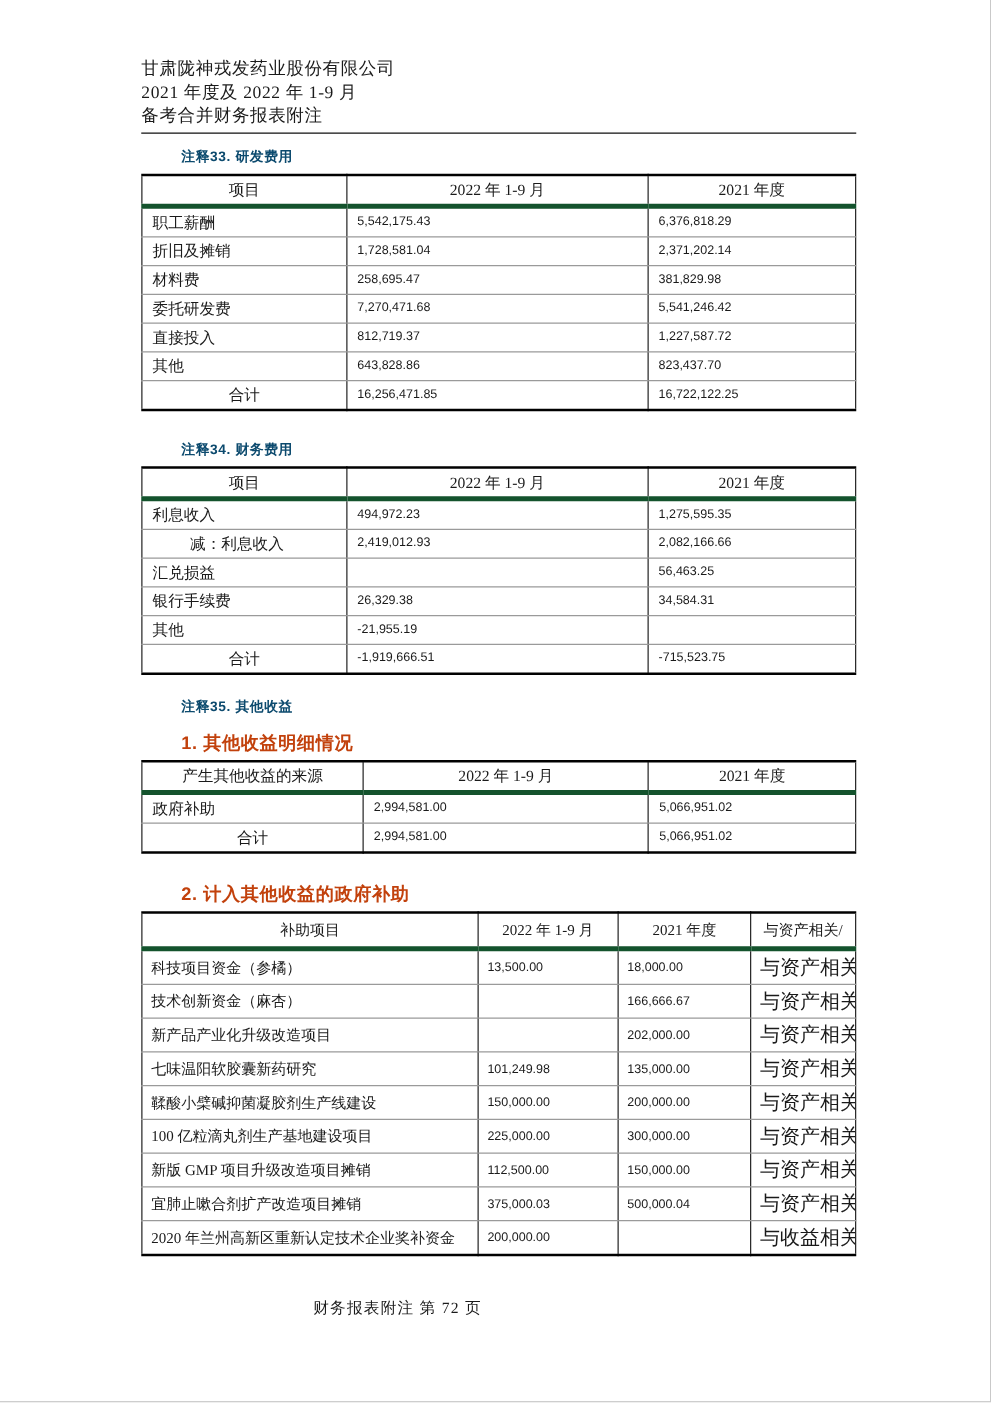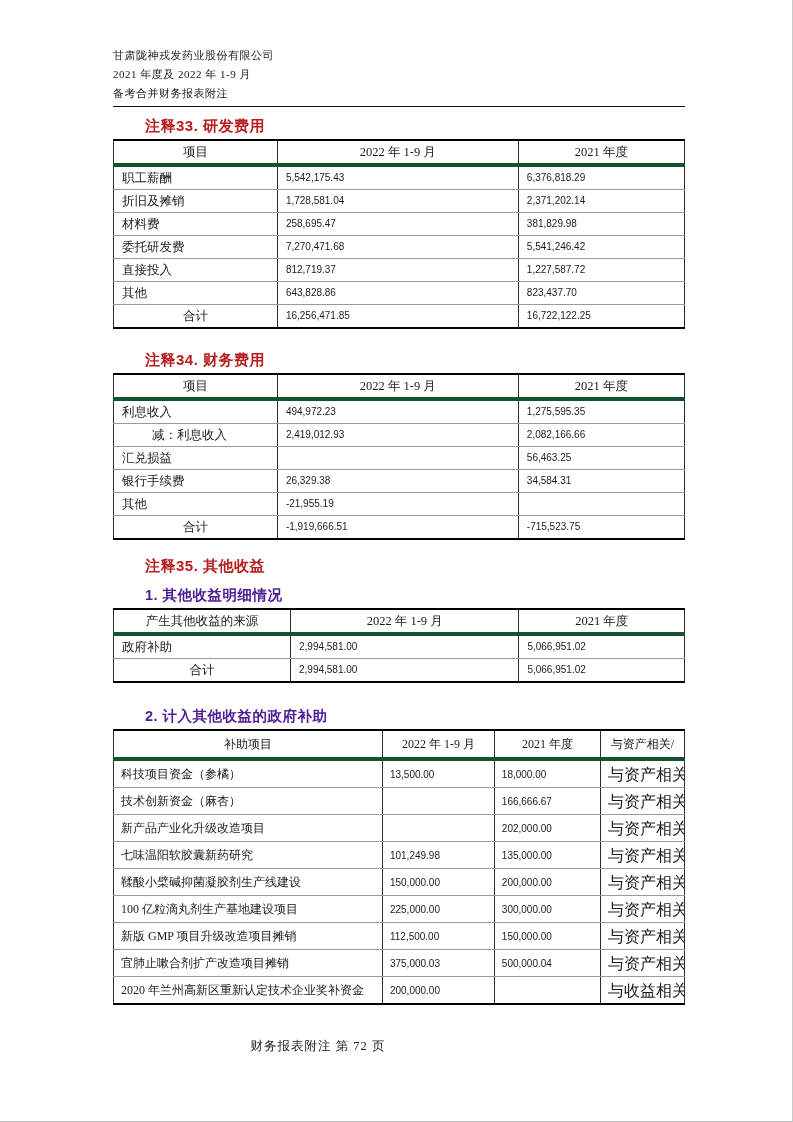--- a/index.html
+++ b/index.html
@@ -7,35 +7,35 @@
   body { font-family: "Liberation Serif", "DejaVu Serif", serif; color: #1a1a1a; }
   .page {
     position: relative;
     width: 793px; height: 1122px;
     background: #ffffff;
     border-right: 1px solid #c9c9c9;
     border-bottom: 1px solid #bfbfbf;
     overflow: hidden;
   }
   .content { position: absolute; left: 113px; top: 46px; width: 572px; }
-  .doc-header-line { font-size: 11px; line-height: 19px; letter-spacing: 0.5px; }
+  .doc-header-line { font-size: 14px; line-height: 19px; letter-spacing: 0.5px; }
   .header-rule { margin-top: 3px; border-bottom: 1.5px solid #111; height: 0; }
 
   .note-heading {
     font-family: "Liberation Sans", "DejaVu Sans", sans-serif;
-    font-weight: bold; font-size: 15px; line-height: 20px;
-    padding-left: 32px; letter-spacing: 0.5px; color: #b91c1c;
+    font-weight: bold; font-size: 11px; line-height: 20px;
+    padding-left: 32px; letter-spacing: 0.5px; color: #0c4a6e;
   }
   .nh33 { margin-top: 9px; }
   .nh34 { margin-top: 21px; }
   .nh35 { margin-top: 16px; }
   .sub-heading {
     font-family: "Liberation Sans", "DejaVu Sans", sans-serif;
     font-weight: bold; font-size: 14.5px; line-height: 20px;
-    padding-left: 32px; letter-spacing: 0.5px; color: #4c1d95;
+    padding-left: 32px; letter-spacing: 0.5px; color: #c2410c;
   }
   .sub1 { margin-top: 9px; }
   .sub2 { margin-top: 23px; }
 
   table.fin-table {
     width: 572px; margin-top: 3px;
     border-collapse: collapse; table-layout: fixed;
     border-left: 1px solid #2b2b2b; border-right: 1px solid #2b2b2b;
     border-top: 2px solid #000; border-bottom: 2px solid #000;
   }

